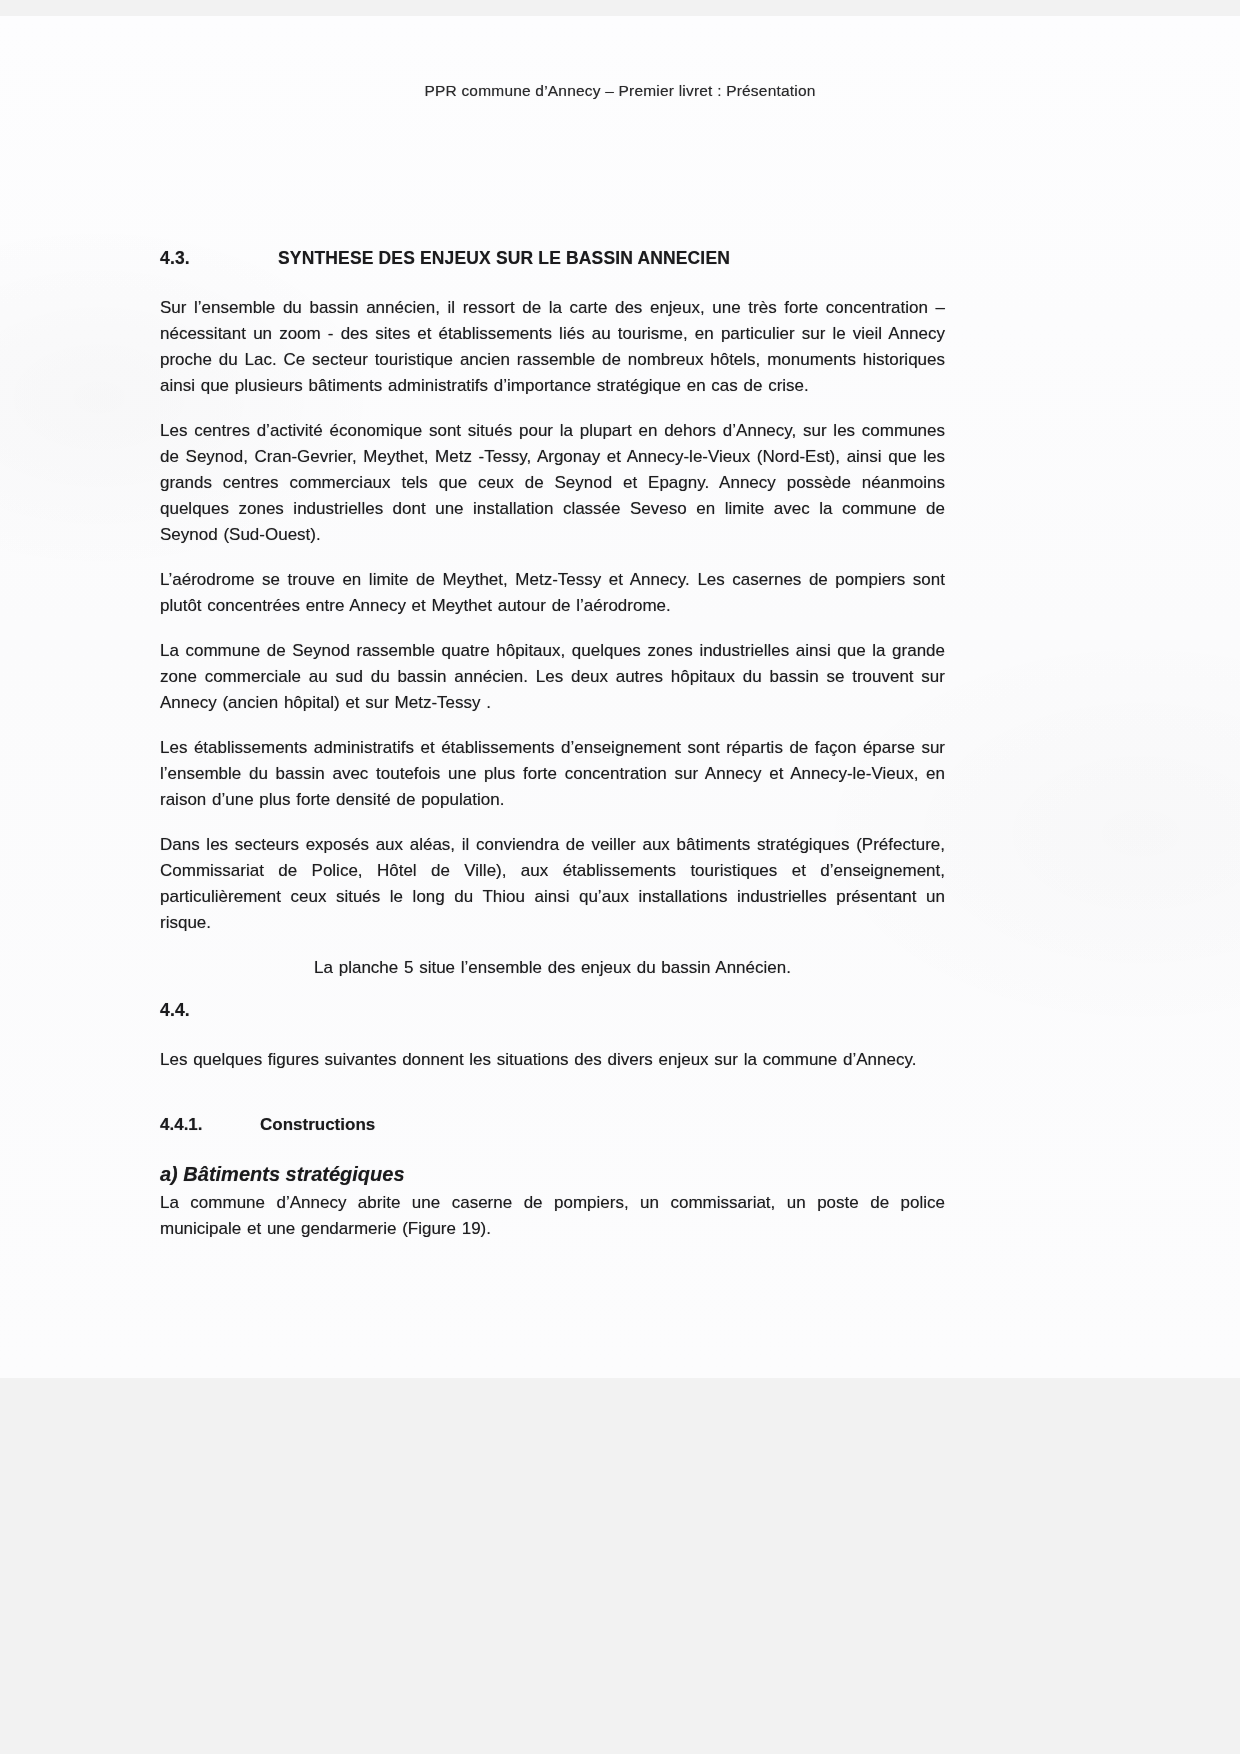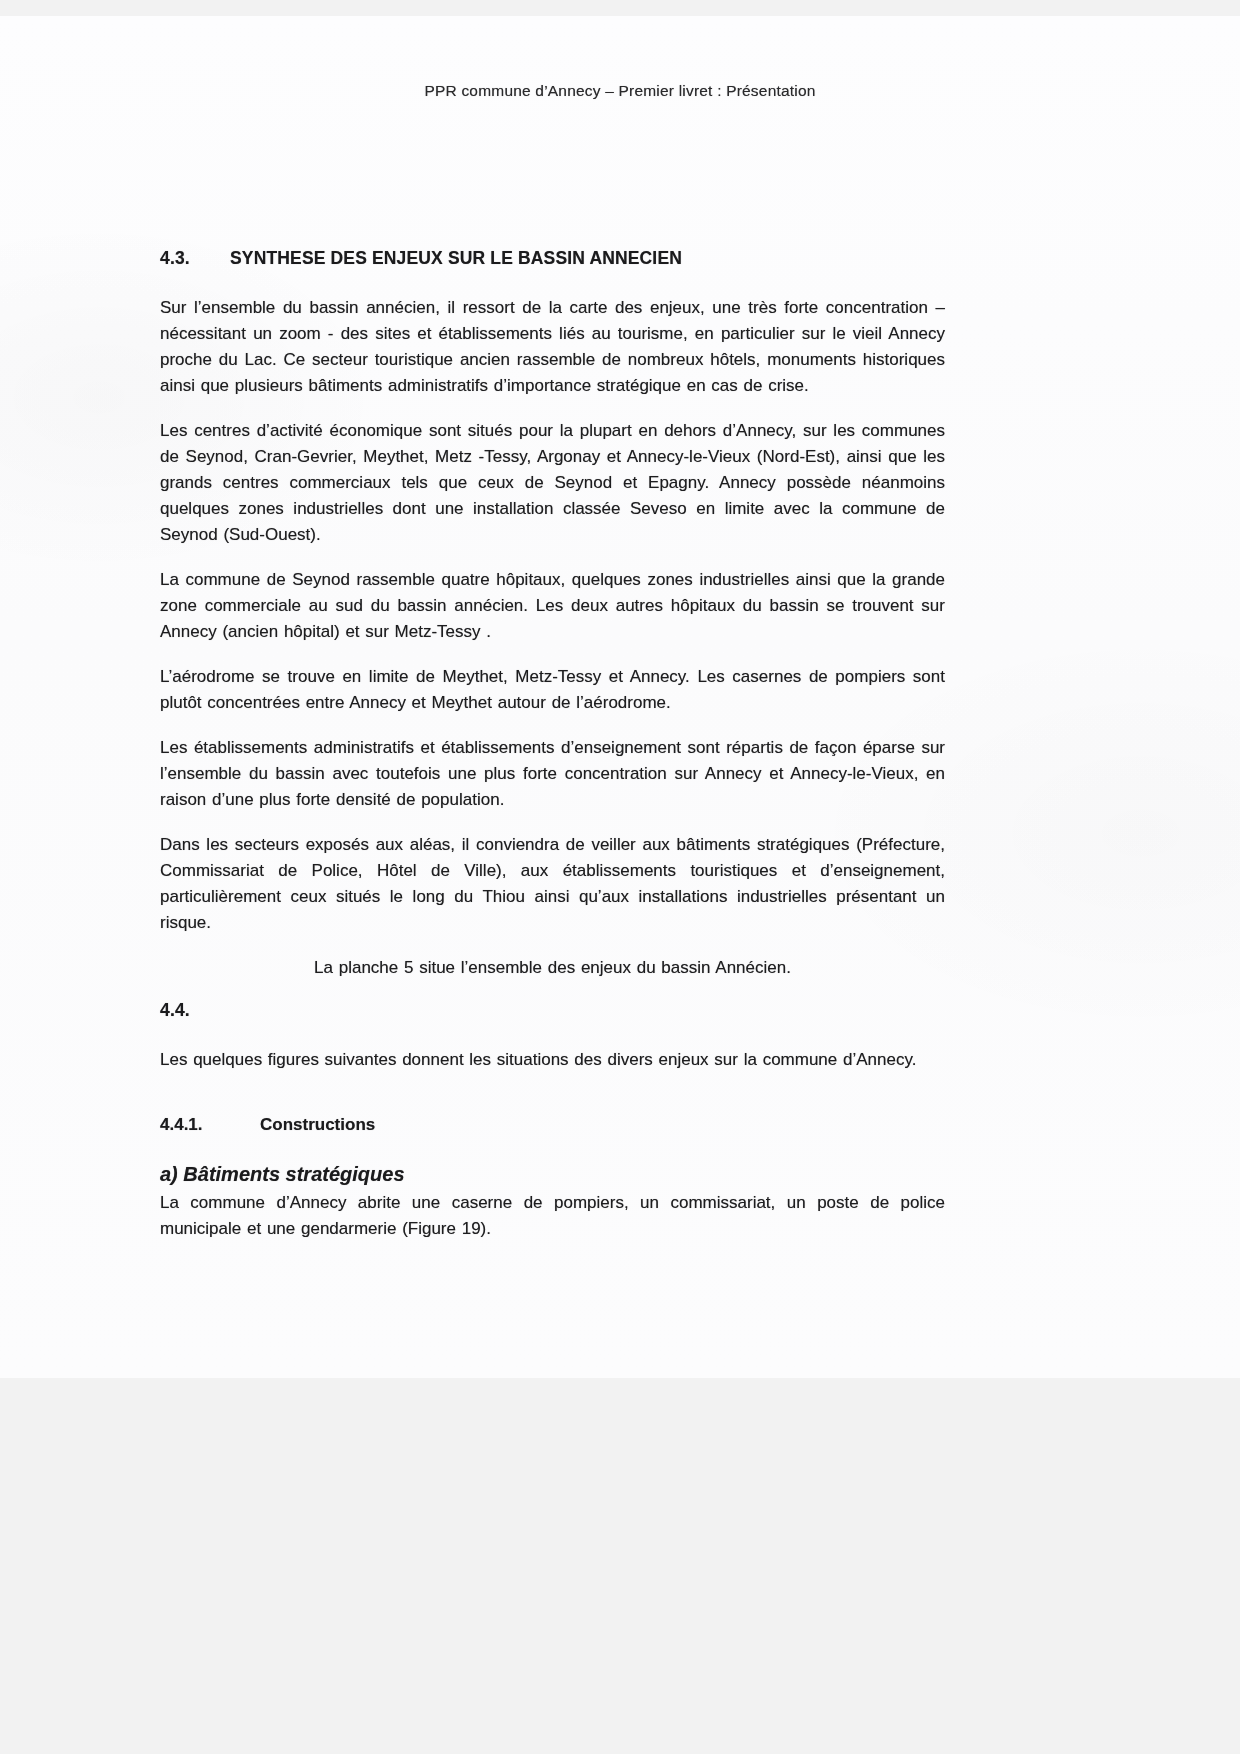--- a/index.html
+++ b/index.html
@@ -37,20 +37,21 @@
   .h2 {
     display: flex;
     margin: 19px 0 26px 0;
     font-size: 17.5px;
     font-weight: bold;
     letter-spacing: 0.15px;
     color: #1b1b1d;
   }
   .h2.first {
     margin-top: 148px;
+    gap: 48px;
   }
   .h2 .hnum {
     flex: 0 0 70px;
   }
   .h3 {
     display: flex;
     margin: 42px 0 28px 0;
     font-size: 17px;
     font-weight: bold;
     color: #1b1b1d;
@@ -98,22 +99,22 @@
 
   <div class="content">
 
     <h2 class="h2 first">
       <span class="hnum">4.3.</span>
       <span class="htitle">SYNTHESE DES ENJEUX SUR LE BASSIN ANNECIEN</span>
     </h2>
 
     <p class="para">Sur l’ensemble du bassin annécien, il ressort de la carte des enjeux, une très forte concentration – nécessitant un zoom - des sites et établissements liés au tourisme, en particulier sur le vieil Annecy proche du Lac. Ce secteur touristique ancien rassemble de nombreux hôtels, monuments historiques ainsi que plusieurs bâtiments administratifs d’importance stratégique en cas de crise.</p>
     <p class="para">Les centres d’activité économique sont situés pour la plupart en dehors d’Annecy, sur les communes de Seynod, Cran-Gevrier, Meythet, Metz -Tessy, Argonay et Annecy-le-Vieux (Nord-Est), ainsi que les grands centres commerciaux tels que ceux de Seynod et Epagny. Annecy possède néanmoins quelques zones industrielles dont une installation classée Seveso en limite avec la commune de Seynod (Sud-Ouest).</p>
+    <p class="para">L’aérodrome se trouve en limite de Meythet, Metz-Tessy et Annecy. Les casernes de pompiers sont plutôt concentrées entre Annecy et Meythet autour de l’aérodrome.</p>
     <p class="para">La commune de Seynod rassemble quatre hôpitaux, quelques zones industrielles ainsi que la grande zone commerciale au sud du bassin annécien. Les deux autres hôpitaux du bassin se trouvent sur Annecy (ancien hôpital) et  sur Metz-Tessy .</p>
-    <p class="para">L’aérodrome se trouve en limite de Meythet, Metz-Tessy et Annecy. Les casernes de pompiers sont plutôt concentrées entre Annecy et Meythet autour de l’aérodrome.</p>
     <p class="para">Les établissements administratifs et établissements d’enseignement sont répartis de façon éparse sur l’ensemble du bassin avec toutefois une plus forte concentration sur Annecy et Annecy-le-Vieux, en raison d’une plus forte densité de population.</p>
     <p class="para">Dans les secteurs exposés aux aléas, il conviendra de veiller aux bâtiments stratégiques (Préfecture, Commissariat de Police, Hôtel de Ville), aux établissements touristiques et d’enseignement, particulièrement ceux situés le long du Thiou ainsi qu’aux installations industrielles présentant un risque.</p>
     <p class="para single">La planche 5 situe l’ensemble des enjeux du bassin Annécien.</p>
 
     <h2 class="h2">
       <span class="hnum">4.4.</span>
     </h2>
 
     <p class="para">Les quelques figures suivantes donnent les situations des divers enjeux sur la commune d’Annecy.</p>
 

